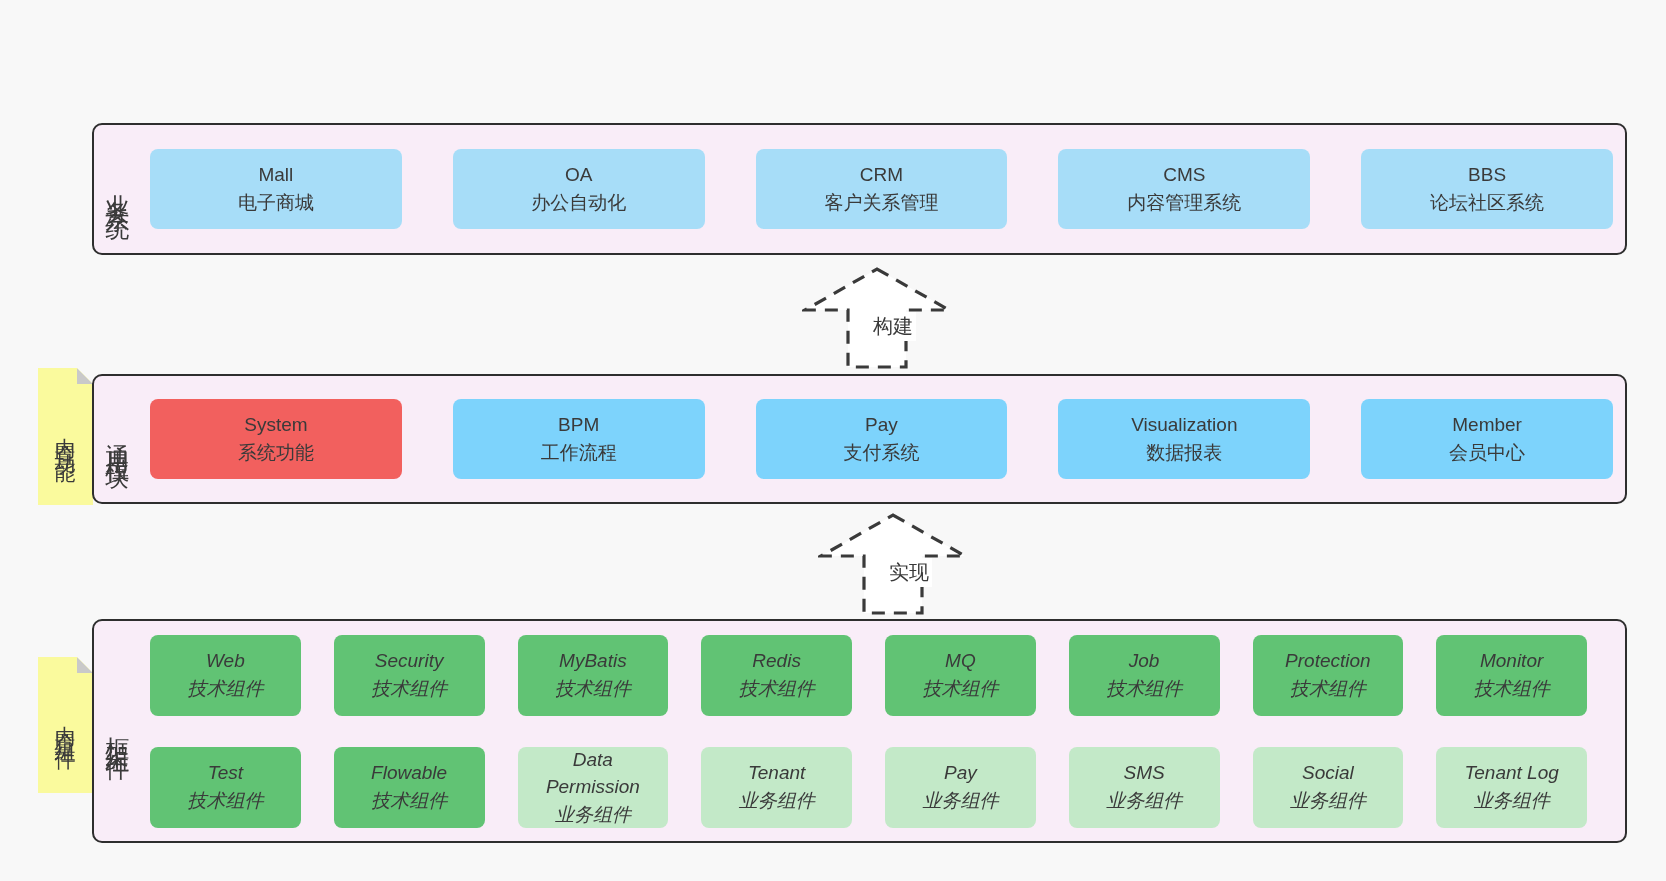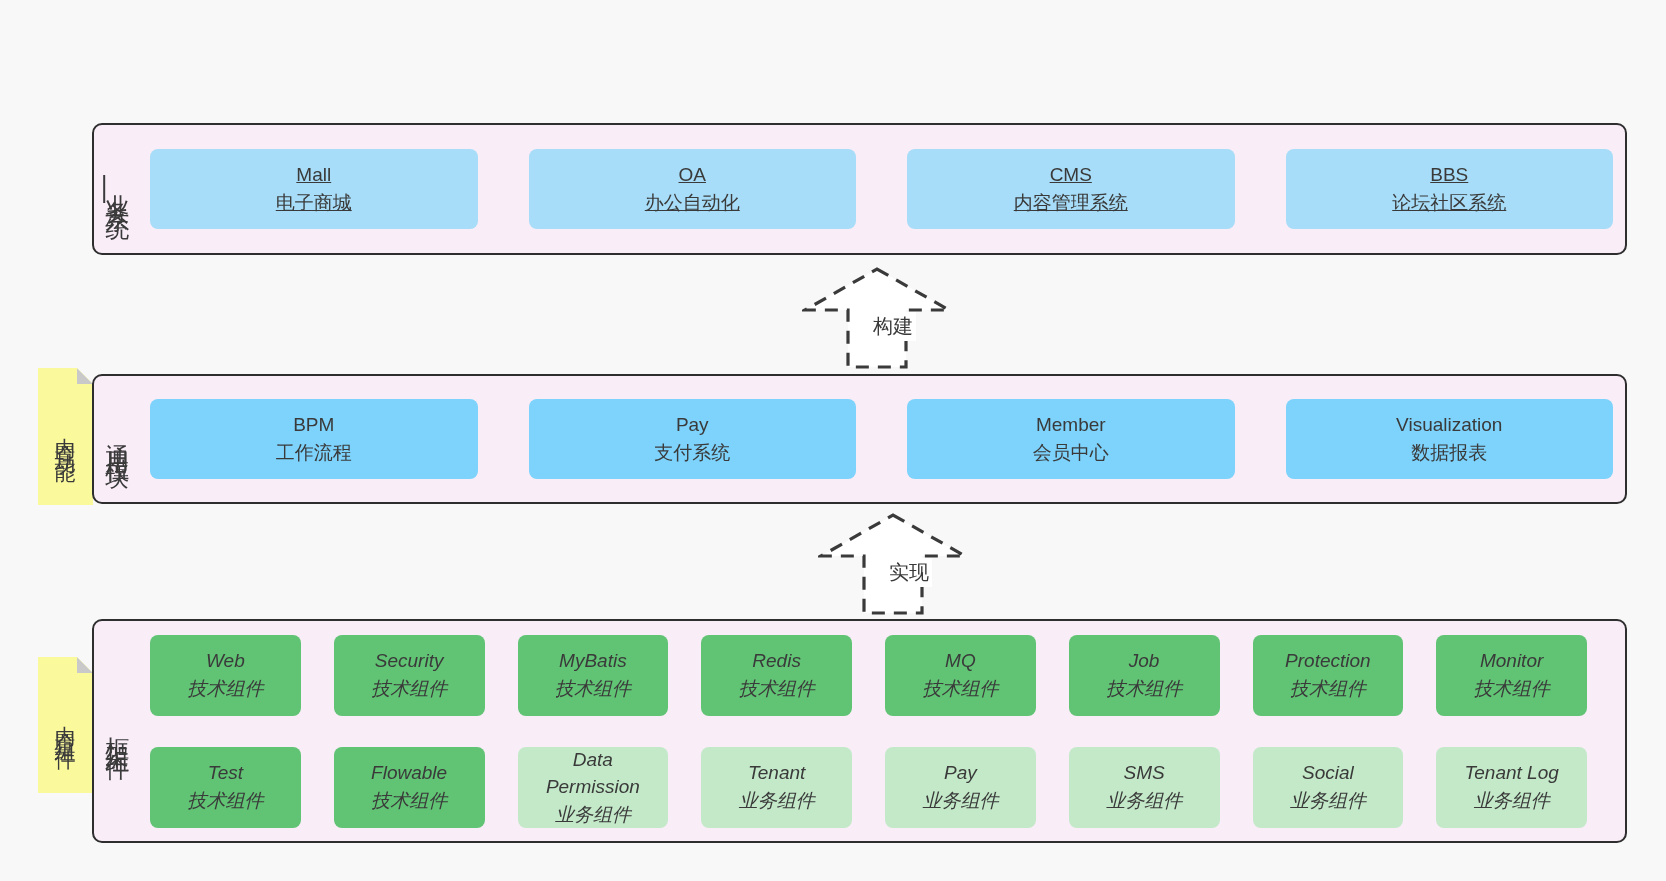--- a/index.html
+++ b/index.html
@@ -7,21 +7,21 @@
     position:relative; width:1666px; height:881px; overflow:hidden;
     background:#f8f8f8; color:#3a3a3a;
     font-family:"Liberation Sans", sans-serif;
   }
   
   .band {
     position:absolute; left:92px; width:1535px; box-sizing:border-box;
     background:#f9edf8; border:2px solid #2e2e2e; border-radius:10px;
     display:flex; align-items:center; z-index:2;
   }
-  #band1 { top:123px; height:132px;text-decoration:underline; }
+  #band1 { top:123px; height:132px; }
   #band2 { top:374px; height:130px; }
   #band3 { top:619px; height:224px; }
   .vlabel { flex:0 0 46px; display:flex; justify-content:center; align-items:center; }
   .vlabel span {
     writing-mode:vertical-rl; text-orientation:upright;
     font-size:24px; letter-spacing:7px; line-height:1.1; white-space:nowrap;
   }
   .content { flex:1; display:flex; gap:51px; padding-left:10px; padding-right:12px; }
   .content.cols { flex-direction:column; gap:31px; padding-right:38px;font-style:italic; }
   .brow { display:flex; gap:33px; }
@@ -83,20 +83,24 @@
     <div class="content">
       <div class="box blue">
         <span>Mall</span>
         <span>电子商城</span>
       </div>
       <div class="box blue">
         <span>OA</span>
         <span>办公自动化</span>
       </div>
       <div class="box blue">
+        <span>CRM</span>
+        <span>客户关系管理</span>
+      </div>
+      <div class="box blue">
         <span>CMS</span>
         <span>内容管理系统</span>
       </div>
       <div class="box blue">
         <span>BBS</span>
         <span>论坛社区系统</span>
       </div>
     </div>
   </div>
 
@@ -105,35 +109,39 @@
       <polygon points="75,3 147,44 104,44 104,101 46,101 46,44 3,44" fill="#ffffff" stroke="#3a3a3a" stroke-width="3.2" stroke-dasharray="13 9"></polygon>
     </svg>
     <span class="alabel">构建</span>
   </div>
 
   <div class="band" id="band2">
     <div class="vlabel">
       <span>通用模块</span>
     </div>
     <div class="content">
+      <div class="box red">
+        <span>System</span>
+        <span>系统功能</span>
+      </div>
       <div class="box pink">
         <span>BPM</span>
         <span>工作流程</span>
       </div>
       <div class="box pink">
         <span>Pay</span>
         <span>支付系统</span>
       </div>
       <div class="box pink">
+        <span>Visualization</span>
+        <span>数据报表</span>
+      </div>
+      <div class="box pink">
         <span>Member</span>
         <span>会员中心</span>
-      </div>
-      <div class="box pink">
-        <span>Visualization</span>
-        <span>数据报表</span>
       </div>
     </div>
   </div>
 
   <div class="arrow" id="arrow2">
     <svg viewBox="0 0 150 104">
       <polygon points="75,3 147,44 104,44 104,101 46,101 46,44 3,44" fill="#ffffff" stroke="#3a3a3a" stroke-width="3.2" stroke-dasharray="13 9"></polygon>
     </svg>
     <span class="alabel">实现</span>
   </div>

